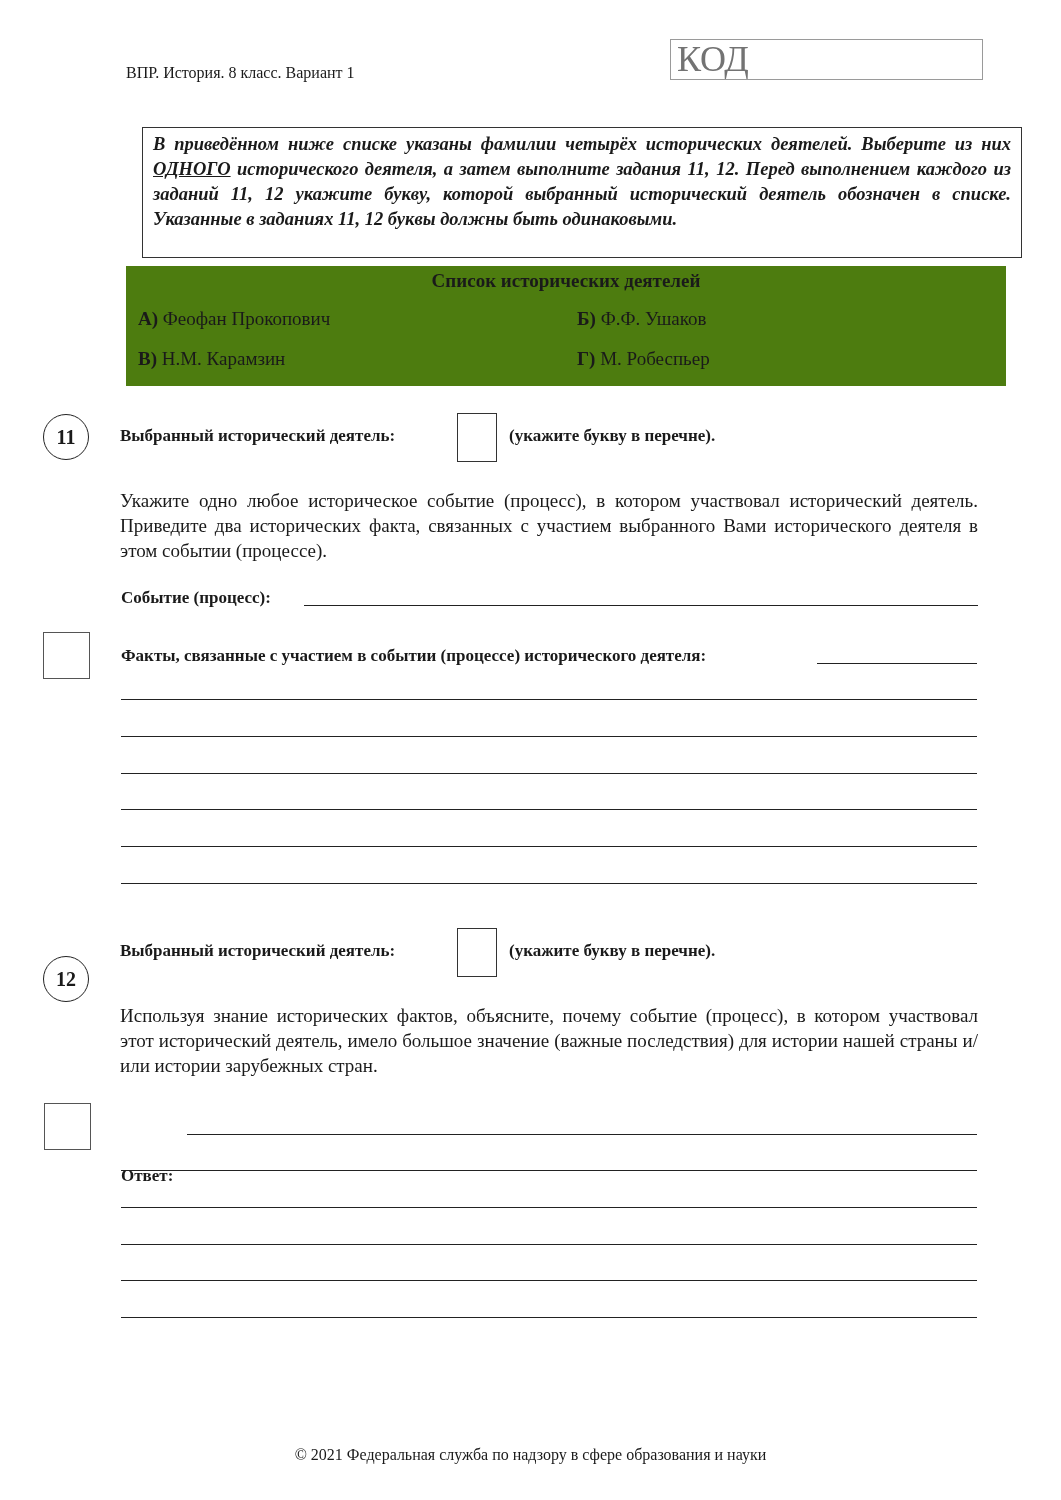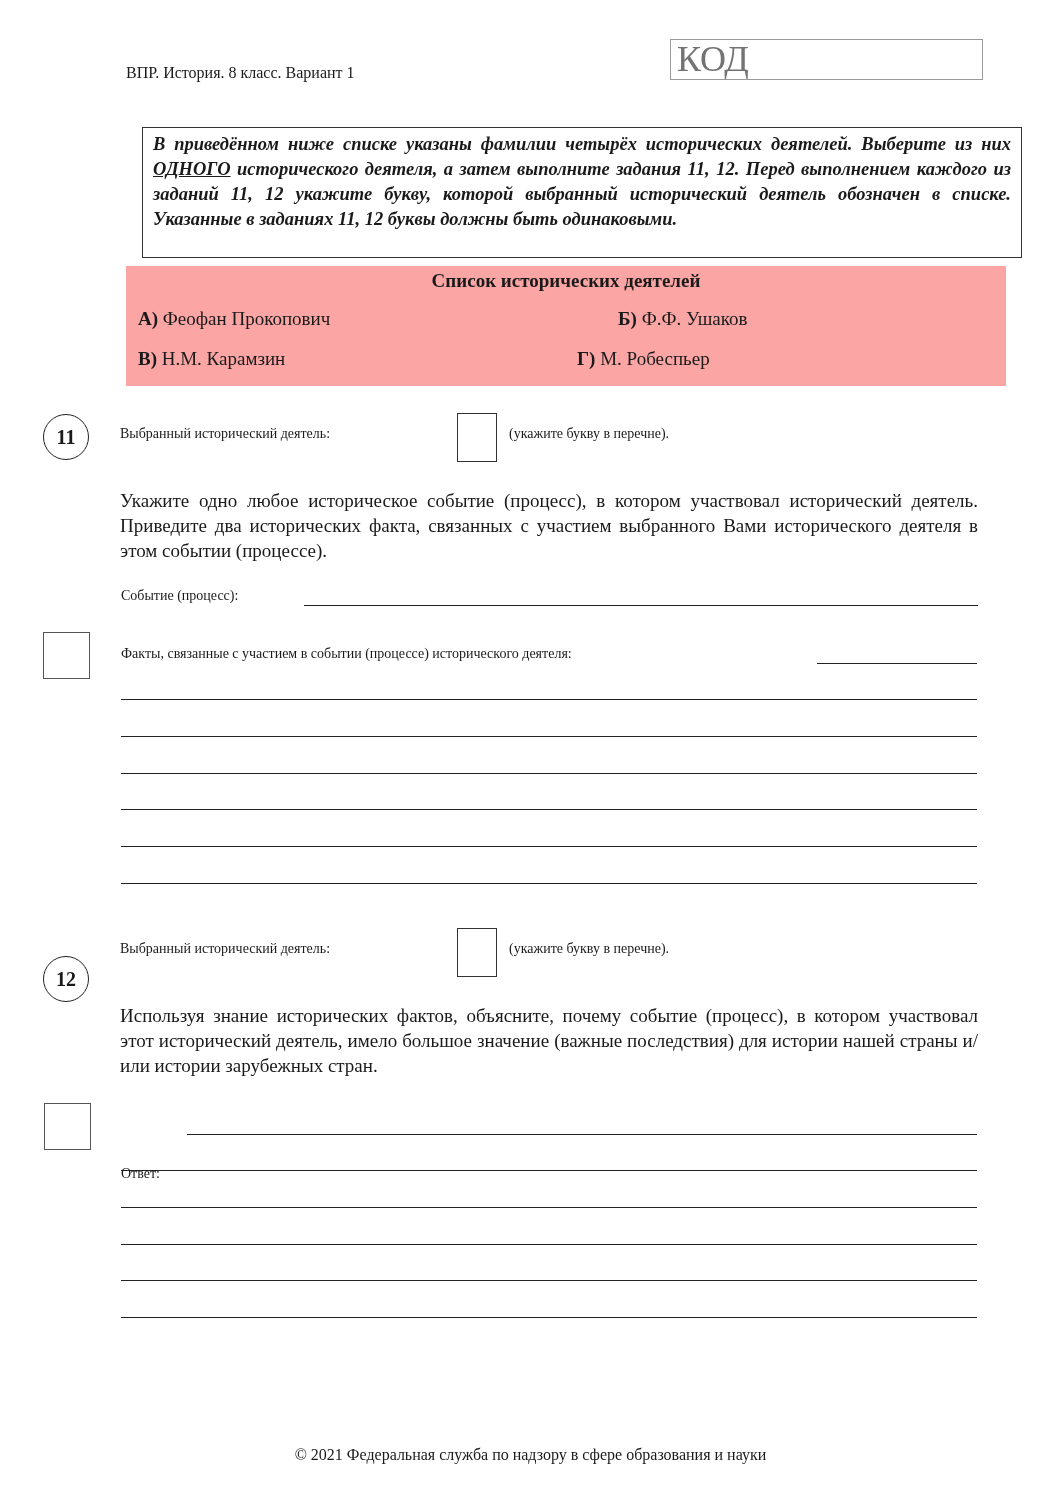--- a/index.html
+++ b/index.html
@@ -8,28 +8,28 @@
   .abs { position: absolute; }
   .header-title { left: 126px; top: 64px; font-size: 16px; }
   .kod-box { left: 670px; top: 39px; width: 313px; height: 41px; border: 1.5px solid #9a9a9a; box-sizing: border-box; }
   .kod-label { position: absolute; left: 6px; top: -2px; font-size: 36px; color: #737373; letter-spacing: 0px; }
 
   .instr { left: 118px; top: 127px; width: 880px; height: 131px; border: 1.5px solid #333; box-sizing: border-box;
            padding: 4px 10px 0 10px; font-size: 18.5px; font-weight: bold; font-style: italic; line-height: 25px;
            text-align: justify; margin-left: 24px; }
   .instr u { text-decoration: underline; }
 
-  .list-panel { left: 126px; top: 266px; width: 880px; height: 120px; background: #fca5a5; }
+  .list-panel { left: 126px; top: 266px; width: 880px; height: 120px; background: #4d7c0f; }
   .list-title { position: absolute; left: 0; width: 880px; top: 4px; text-align: center; font-weight: bold; font-size: 19px; }
   .list-item { position: absolute; font-size: 19px; }
   .list-item b { font-weight: bold; }
 
   .qnum { width: 46px; height: 46px; border: 1.5px solid #222; border-radius: 50%; box-sizing: border-box;
           display: flex; align-items: center; justify-content: center; font-weight: bold; font-size: 20px; }
-  .qtext { font-size: 14px; }
+  .qtext { font-size: 17px; font-weight: bold; }
   .letterbox { width: 40px; height: 49px; border: 1.5px solid #333; box-sizing: border-box; }
   .scorebox { width: 47px; height: 47px; border: 1.5px solid #555; box-sizing: border-box; }
   .para { font-size: 19px; line-height: 25px; text-align: justify; width: 858px; left: 120px; }
   .line { height: 0; border-bottom: 1.3px solid #222; }
   .footer { left: 0; width: 1061px; top: 1446px; text-align: center; font-size: 16px; }
 </style>
 </head>
 <body>
 
 <div class="abs header-title">ВПР. История. 8 класс. Вариант 1</div>
@@ -42,21 +42,21 @@
   <span>Выберите из них </span><u>ОДНОГО</u><span> исторического деятеля, а затем выполните задания 11, 12.</span>
   <span>Перед выполнением каждого из заданий 11, 12 укажите букву, которой выбранный исторический деятель обозначен в списке. Указанные в заданиях 11, 12 буквы должны быть одинаковыми.</span>
 </div>
 
 <div class="abs list-panel">
   <div class="list-title">Список исторических деятелей</div>
   <div class="list-item" style="left:12px; top:42px;">
     <b>А)</b>
     <span>Феофан Прокопович</span>
   </div>
-  <div class="list-item" style="left:451px; top:42px;margin-left:41px;">
+  <div class="list-item" style="left:451px; top:42px;">
     <b>Б)</b>
     <span>Ф.Ф. Ушаков</span>
   </div>
   <div class="list-item" style="left:12px; top:82px;">
     <b>В)</b>
     <span>Н.М. Карамзин</span>
   </div>
   <div class="list-item" style="left:451px; top:82px;">
     <b>Г)</b>
     <span>М. Робеспьер</span>

